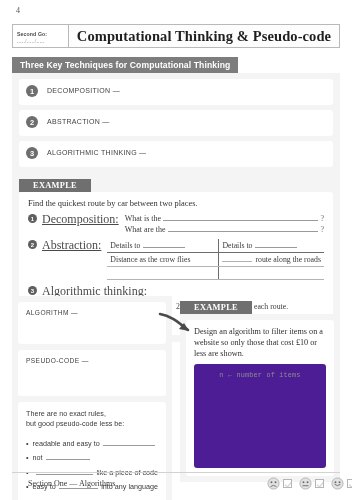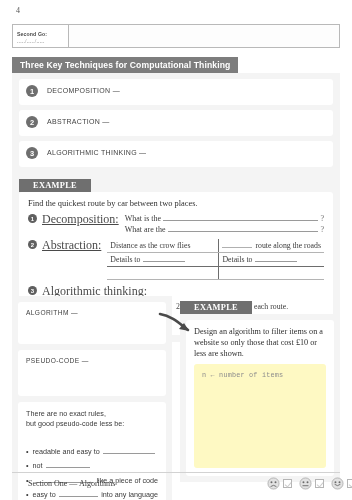--- a/index.html
+++ b/index.html
@@ -80,28 +80,28 @@
   .bottom{position:absolute;left:12px;top:296px;width:328px;display:flex;gap:8px;}
   .col-left{width:160px;}
   .col-right{width:160px;}
 
   .pbox{background:#ffffff;border-radius:3px;padding:7px 8px;box-sizing:border-box;margin-bottom:6px;}
   .pbox .plabel{font-family:"Liberation Sans",sans-serif;font-size:6.6px;letter-spacing:.4px;color:#3f3f3f;}
   .pbox.tall1{height:42px;}
   .pbox.tall2{height:46px;}
 
   .rules{background:#ffffff;border-radius:3px;padding:7px 8px 8px 8px;box-sizing:border-box;}
-  .rules .rintro{font-family:"Liberation Sans",sans-serif;font-size:7.2px;color:#3a3a3a;line-height:1.45;margin-bottom:16px;}
+  .rules .rintro{font-family:"Liberation Sans",sans-serif;font-size:7.2px;color:#3a3a3a;line-height:1.45;margin-bottom:8px;}
   .bullet{display:flex;align-items:baseline;font-family:"Liberation Sans",sans-serif;
     font-size:7.2px;color:#3a3a3a;margin-bottom:4.5px;white-space:nowrap;}
   .bullet .dot{margin-right:4px;}
   .bullet .blank{border-bottom:.7px solid #9a9a9a;height:7px;display:inline-block;margin:0 3px;}
   .bl-1{width:52px;} .bl-2{width:44px;} .bl-3{width:60px;} .bl-4{width:40px;}
 
-  .codebox{background:#fef9c3;border-radius:3px;padding:7px 8px;box-sizing:border-box;height:104px;}
+  .codebox{background:#4c1d95;border-radius:3px;padding:7px 8px;box-sizing:border-box;height:104px;text-align:center;}
   .codeline{font-family:"Liberation Mono",monospace;font-size:6.8px;color:#8d8d8d;letter-spacing:.2px;}
 
   .ex-right-body{background:#ffffff;border-radius:3px;padding:7px 8px 8px 8px;box-sizing:border-box;}
   .ex-right-text{font-size:8.2px;color:#2f2f2f;line-height:1.32;margin-bottom:5px;}
 
   .arrow{position:absolute;left:158px;top:312px;width:34px;height:26px;}
 
   
   .footrule{position:absolute;left:12px;top:472px;width:328px;border-top:1px solid #d2d2d2;}
   .footer{position:absolute;left:28px;top:477px;width:328px;display:flex;align-items:center;justify-content:space-between;}
@@ -117,20 +117,21 @@
 
 <div class="page">
 
   <div class="page-num">4</div>
 
   <div class="titlebar">
     <div class="datebox">
       <div class="dlabel">Second Go:</div>
       <div class="dline">...../...../.....</div>
     </div>
+    <div class="titletext">Computational Thinking &amp; Pseudo-code</div>
   </div>
 
   <div class="sec-techniques">
     <div class="band">Three Key Techniques for Computational Thinking</div>
     <div class="panel">
 
       <div class="numrow">
         <div class="badge">1</div>
         <div class="lbl">DECOMPOSITION —</div>
       </div>
@@ -168,43 +169,43 @@
             </div>
           </div>
 
           <div class="exrow" style="margin-top:4px;">
             <div class="exbadge">2</div>
             <div class="exkey">Abstraction:</div>
             <div class="exlines">
               <table class="abs-table">
                 <tbody>
                     <tr>
-                  <td class="rowline">Distance as the crow flies</td>
-                  <td class="rowline mid">
-                    <div class="cell-left">
-                      <span class="blank"></span>
-                      <span>route along the roads</span>
-                    </div>
-                  </td>
-                </tr>
-                <tr>
                   <td class="hdr">
                     <div class="hd-inner">
                       <span>Details to</span>
                       <span class="blank"></span>
                     </div>
                   </td>
                   <td class="hdr mid">
                     <div class="hd-inner">
                       <span>Details to</span>
                       <span class="blank"></span>
                     </div>
                   </td>
                 </tr>
                 <tr>
+                  <td class="rowline">Distance as the crow flies</td>
+                  <td class="rowline mid">
+                    <div class="cell-left">
+                      <span class="blank"></span>
+                      <span>route along the roads</span>
+                    </div>
+                  </td>
+                </tr>
+                <tr>
                   <td class="rowline"></td>
                   <td class="rowline mid"></td>
                 </tr>
               </tbody>
                 </table>
             </div>
           </div>
 
           <div class="exrow algo-list">
             <div class="exbadge">3</div>

